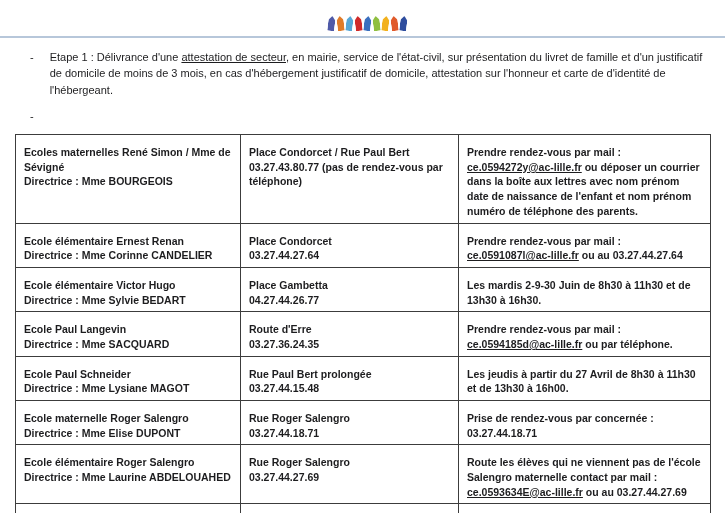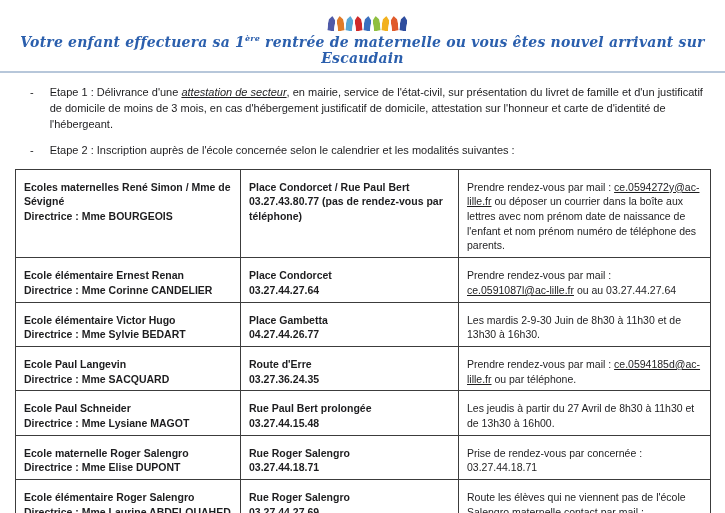--- a/index.html
+++ b/index.html
@@ -26,61 +26,59 @@
   .subtitle{
     font-family:"DejaVu Serif",serif;font-style:italic;font-weight:bold;
     font-size:14px;color:var(--subtitle-color);margin-top:2px;letter-spacing:.2px;
   }
   .subtitle sup{font-size:8px;}
   .header-rule{border-bottom:2px solid var(--rule-color);margin-top:5px;}
   .steps{padding:11px 20px 0 30px;}
   .step{display:flex;gap:16px;font-size:11px;line-height:1.48;margin-bottom:10px;}
   .dash{flex:0 0 auto;}
   .step-text{display:block;}
-  .und{text-decoration:underline;font-style:italic;}
+  .und{text-decoration:underline;}
   .lnk{text-decoration:underline;color:var(--link-color);cursor:pointer;}
   table.schools{
     border-collapse:collapse;table-layout:fixed;margin:2px 15px 0 15px;width:695px;
   }
   col.c1{width:225px;} col.c2{width:218px;} col.c3{width:252px;}
   td.cell{
     border:1px solid var(--border-color);vertical-align:top;
     padding:10px 8px 4px 8px;font-size:10.5px;line-height:1.4;
   }
   .school-cell div,.address-cell div{font-weight:bold;}
-  .info-cell div{font-weight:normal;}
+  .info-cell div{font-weight:bold;}
   sup{font-size:7px;}
 </style>
 </head>
 <body>
 
 <div class="header">
   <div class="crayons">
       <span class="crayon" style="background: rgb(79, 90, 168); transform: rotate(7deg);"></span>
       <span class="crayon" style="background: rgb(224, 123, 40); transform: rotate(-7deg);"></span>
       <span class="crayon" style="background: rgb(87, 167, 214); transform: rotate(7deg);"></span>
       <span class="crayon" style="background: rgb(207, 42, 42); transform: rotate(-7deg);"></span>
       <span class="crayon" style="background: rgb(58, 111, 191); transform: rotate(7deg);"></span>
       <span class="crayon" style="background: rgb(143, 191, 63); transform: rotate(-7deg);"></span>
       <span class="crayon" style="background: rgb(242, 177, 30); transform: rotate(7deg);"></span>
       <span class="crayon" style="background: rgb(224, 90, 43); transform: rotate(-7deg);"></span>
       <span class="crayon" style="background: rgb(46, 77, 158); transform: rotate(7deg);"></span>
     </div>
-  <div class="subtitle"><span>Votre enfant effectuera sa 1</span><sup>ère</sup><span> rentrée de maternelle ou vous êtes nouvel arrivant sur Escaudain</span></div>
   <div class="header-rule"></div>
 </div>
 
 <div class="steps">
     <div class="step">
       <span class="dash">-</span>
       <span class="step-text"><span>Etape 1 : Délivrance d'une </span><span class="und">attestation de secteur</span><span>, en mairie, service de l'état-civil, sur présentation du livret de famille et d'un justificatif de domicile de moins de 3 mois, en cas d'hébergement justificatif de domicile, attestation sur l'honneur et carte de d'identité de l'hébergeant.</span></span>
     </div>
     <div class="step">
       <span class="dash">-</span>
-      <span class="step-text"><span>Etape 2 : Inscription auprès de l'école concernée selon le calendrier et les modalités suivantes :</span></span>
     </div>
   </div>
 
 <table class="schools">
   <colgroup>
       <col class="c1">
       <col class="c2">
       <col class="c3">
     </colgroup>
   <tbody>

